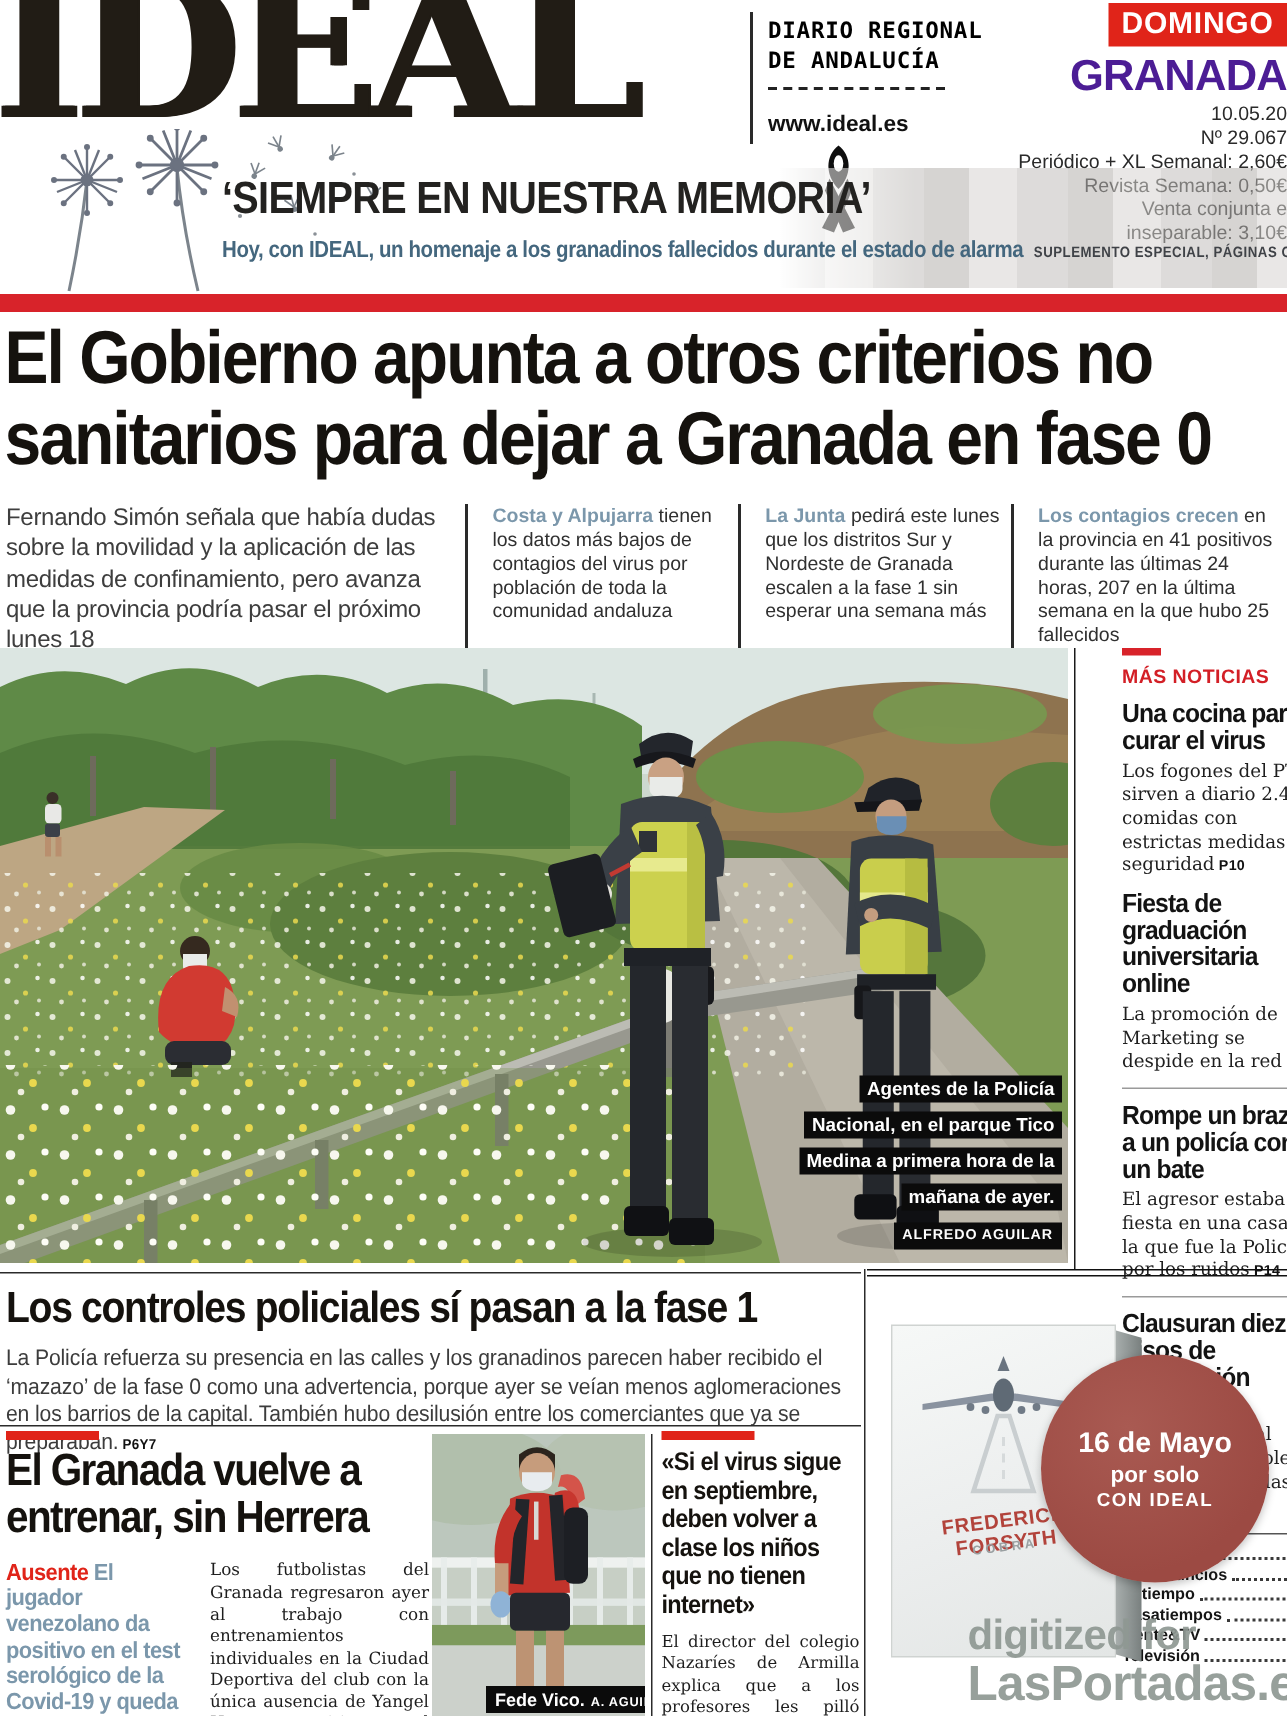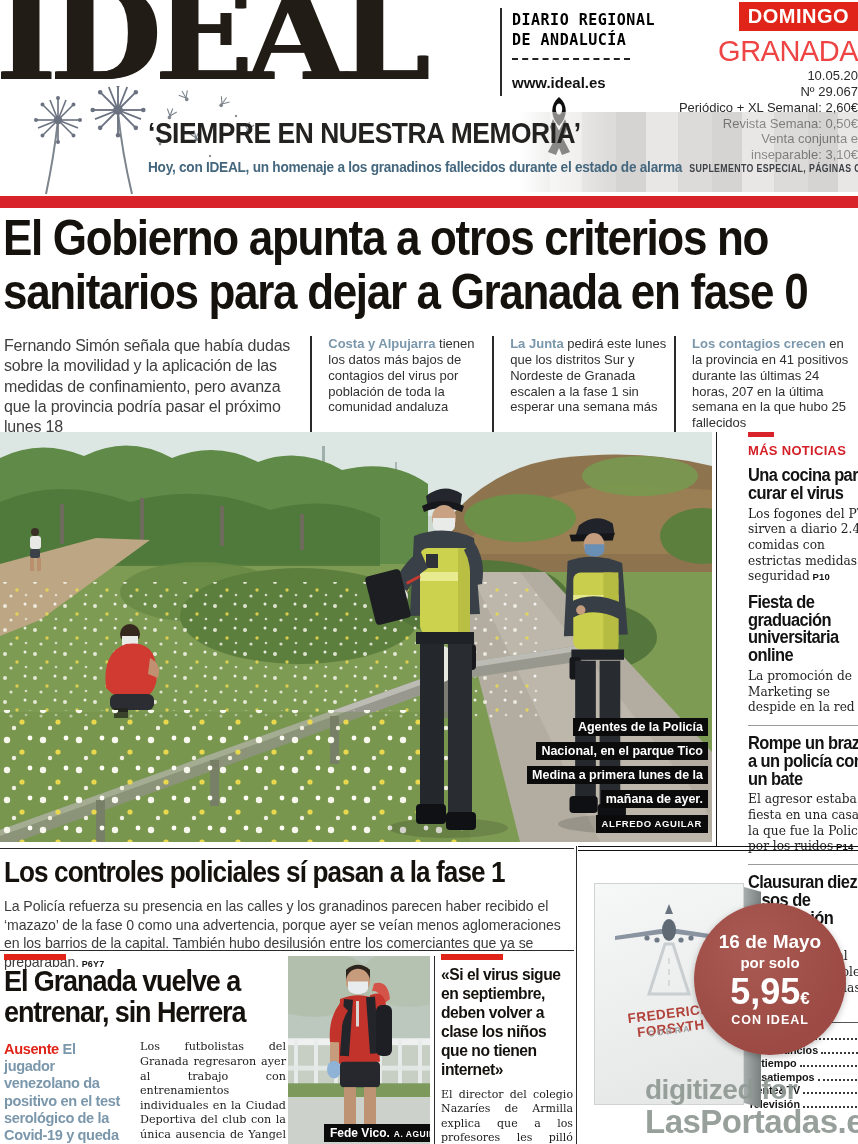--- a/index.html
+++ b/index.html
@@ -15,21 +15,21 @@
   .logo{left:-4px;top:-30px;font-family:"DejaVu Serif",serif;font-weight:900;font-size:128px;
         letter-spacing:-6px;color:#211c15;line-height:1;text-shadow:1.5px 0 #211c15,-1px 0 #211c15;}
   .vdiv1{left:500px;top:8px;width:2px;height:88px;background:#2a2a2a;}
   .tagline{left:512px;top:10px;font-family:"DejaVu Sans Mono",monospace;font-weight:bold;
            font-size:15px;line-height:1.35;letter-spacing:.5px;color:#000000;}
   .dashline{left:512px;top:58px;width:118px;border-top:2px dashed #222;}
   .website{left:512px;top:74px;font-size:15px;font-weight:800;color:#111;}
   .ribbon{left:538px;top:94px;}
   .domingo{right:0;top:2px;background:#e02419;color:#fff;font-weight:900;font-size:20px;
            padding:3px 9px;letter-spacing:.5px;}
-  .city{right:0;top:35px;font-weight:400;font-size:29px;letter-spacing:-.5px;color:#ef4444;}
+  .city{right:0;top:35px;font-weight:700;font-size:29px;letter-spacing:-.5px;color:#4c1d95;}
   .meta{right:0;top:68px;text-align:right;font-size:13px;line-height:1.22;color:#2a2a2a;}
   .dandelion{left:0;top:86px;}
 
   
   .collage{left:520px;top:112px;width:338px;height:80px;opacity:.55;
      background:
        linear-gradient(90deg,#fff 0,rgba(255,255,255,0) 90px),
        repeating-linear-gradient(90deg,#b5b2af 0 30px,#d8d5d2 30px 62px,#c2bfbc 62px 96px),
        repeating-linear-gradient(0deg,rgba(120,118,115,.45) 0 26px,rgba(215,212,209,.45) 26px 54px);}
   .memoria-title{left:148px;top:116px;width:700px;font-weight:900;font-size:30px;
@@ -353,21 +353,21 @@
         <circle cx="20" cy="100" r="5" fill="#c49d7f"></circle>
         <rect x="10" y="142" width="56" height="11" fill="#1f2227"></rect>
         <rect x="8" y="150" width="12" height="24" rx="3" fill="#16171a"></rect>
         <rect x="14" y="154" width="22" height="148" fill="#24272c"></rect>
         <rect x="40" y="154" width="22" height="154" fill="#282b30"></rect>
         <rect x="8" y="298" width="30" height="18" rx="4" fill="#0f1013"></rect>
         <rect x="38" y="306" width="30" height="16" rx="4" fill="#0f1013"></rect>
       </g>
     </svg>
     <div class="abs photo-cap">
-      <span class="capline">Agentes de la Policía Nacional, en el parque Tico Medina a primera lunes de la mañana de ayer.</span><br>
+      <span class="capline">Agentes de la Policía Nacional, en el parque Tico Medina a primera hora de la mañana de ayer.</span><br>
       <span class="credit">ALFREDO AGUILAR</span>
     </div>
   </div>
 
   <div class="abs sb-vline"></div>
   <div class="abs sidebar">
     <div class="sb-tick"></div>
     <div class="sb-title">MÁS NOTICIAS</div>
 
     <div class="sb-item">
@@ -511,21 +511,20 @@
           <circle cx="72" cy="42" r="2.6" fill="#707a86"></circle>
             <circle cx="82" cy="40" r="2.6" fill="#707a86"></circle>
         </svg>
         <div class="bauthor">FREDERICK FORSYTH</div>
         <div class="btitle">COBRA</div>
       </div>
     </div>
     <div class="badge">
       <div class="l1">16 de Mayo</div>
       <div class="l2">por solo</div>
-      <div class="pr"><span>5,95</span><span class="cur">€</span></div>
       <div class="l3">CON IDEAL</div>
     </div>
   </div>
 
   <div class="abs watermark">
     <div class="w1">digitized for</div>
     <div class="w2">LasPortadas.es</div>
   </div>
 
 </div>

